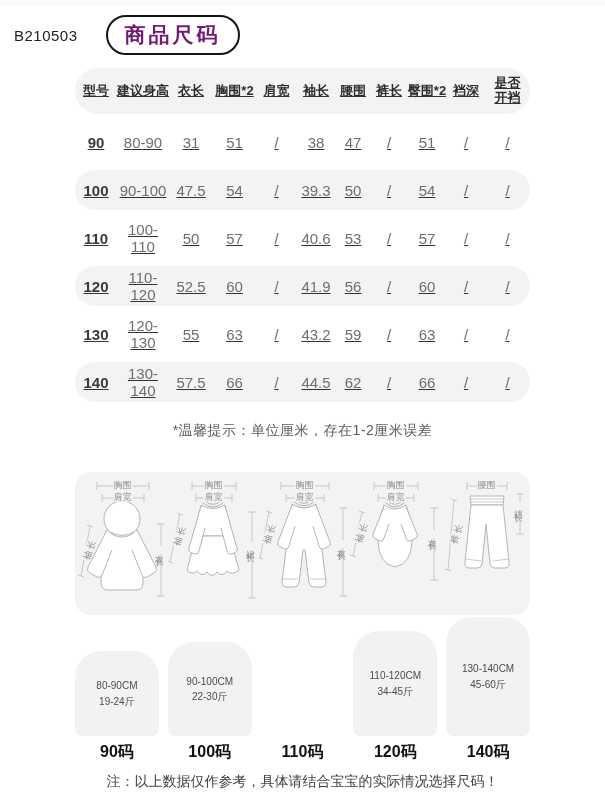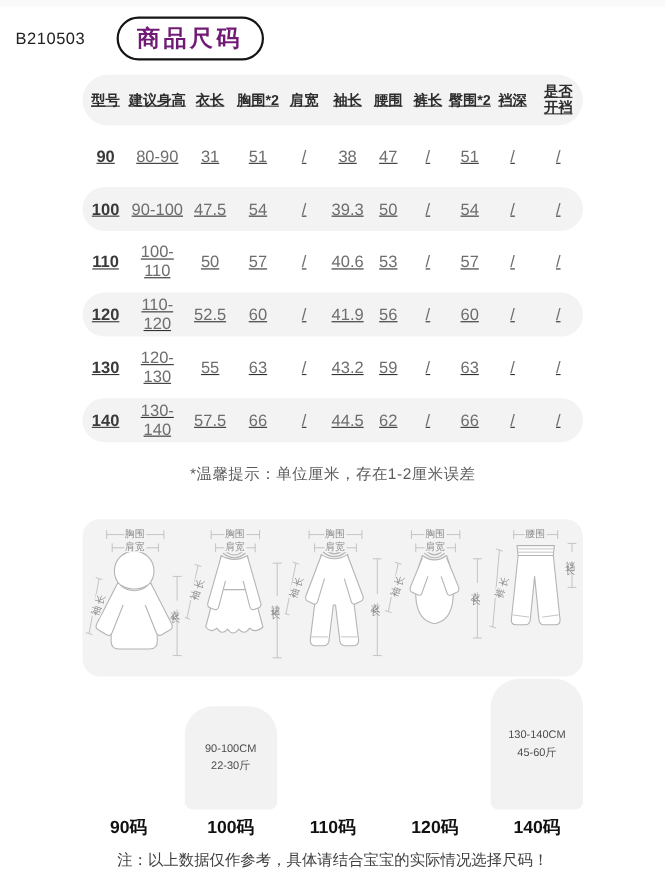--- a/index.html
+++ b/index.html
@@ -315,33 +315,41 @@
       </svg>
       <span class="dlbl dlbl-c" style="top:8px">腰围</span>
       <span class="dlbl dlbl-r" style="left:4px; top:56px">裤长</span>
       <span class="dlbl dlbl-v" style="left:72px; top:30px">裆长</span>
     </div>
 
   </div>
 
   <div class="cards">
       <div class="card">
+        <div class="arch" style="height:85px">
+          <div>80-90CM</div>
+          <div>19-24斤</div>
+        </div>
         <div class="card-label">90码</div>
       </div>
       <div class="card">
         <div class="arch" style="height:94px">
           <div>90-100CM</div>
           <div>22-30斤</div>
         </div>
         <div class="card-label">100码</div>
       </div>
       <div class="card">
         <div class="card-label">110码</div>
       </div>
       <div class="card">
+        <div class="arch" style="height:105px">
+          <div>110-120CM</div>
+          <div>34-45斤</div>
+        </div>
         <div class="card-label">120码</div>
       </div>
       <div class="card">
         <div class="arch" style="height:119px">
           <div>130-140CM</div>
           <div>45-60斤</div>
         </div>
         <div class="card-label">140码</div>
       </div>
     </div>

